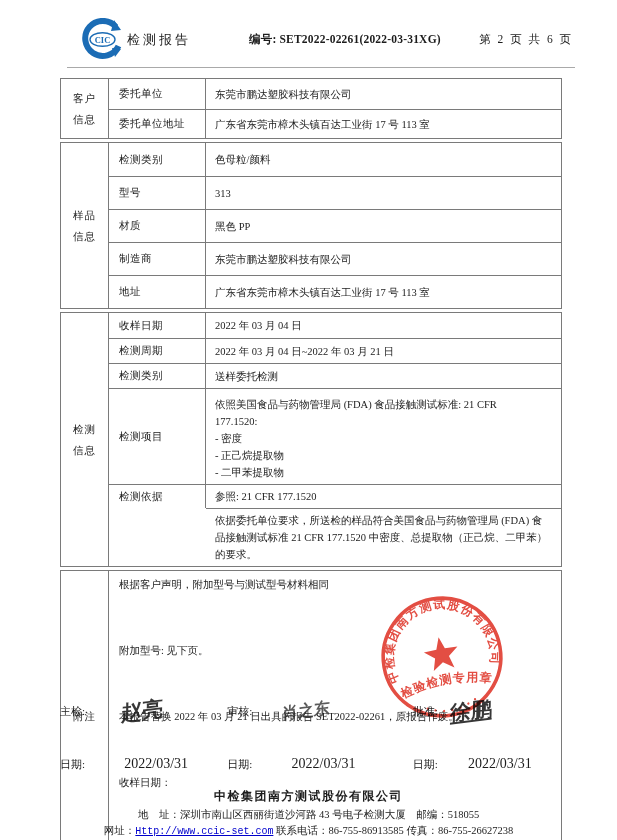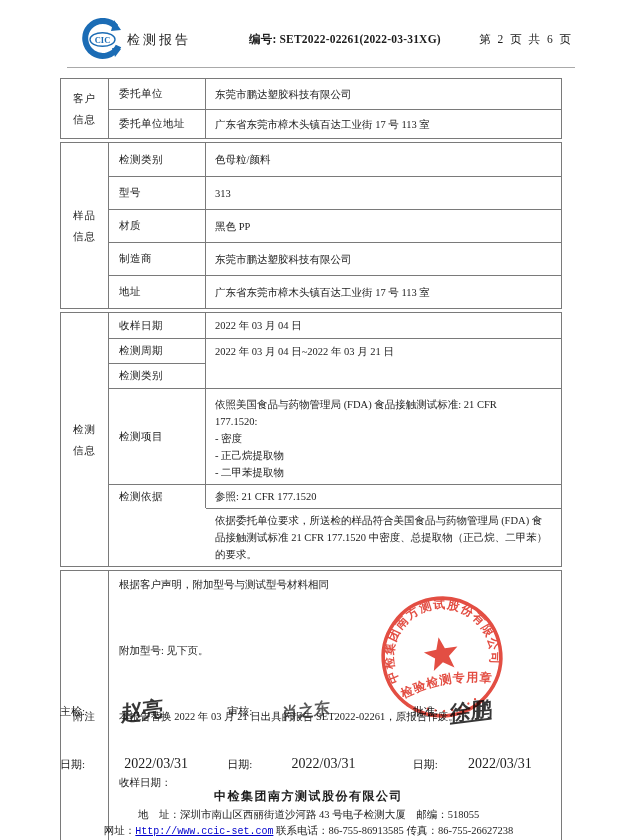--- a/index.html
+++ b/index.html
@@ -115,20 +115,21 @@
   </div>
 
   <div class="tbl">
     <div class="sec-label" style="grid-row:1 / span 6">检测
 信息</div>
     <div class="fcell h25">收样日期</div>
     <div class="vcell h25">2022 年 03 月 04 日</div>
     <div class="fcell h25 bt">检测周期</div>
     <div class="vcell h25 bt">2022 年 03 月 04 日~2022 年 03 月 21 日</div>
     <div class="fcell h25 bt">检测类别</div>
+    <div class="vcell h25 bt">送样委托检测</div>
     <div class="fcell h88 bt">检测项目</div>
     <div class="vcell h88 bt top pre">依照美国食品与药物管理局 (FDA) 食品接触测试标准: 21 CFR
 177.1520:
 - 密度
 - 正己烷提取物
 - 二甲苯提取物</div>
     <div class="fcell h23 bt">检测依据</div>
     <div class="vcell h23 bt">参照: 21 CFR 177.1520</div>
     <div class="vcell h49 bt">依据委托单位要求，所送检的样品符合美国食品与药物管理局 (FDA) 食品接触测试标准 21 CFR 177.1520 中密度、总提取物（正己烷、二甲苯）的要求。</div>
   </div>

